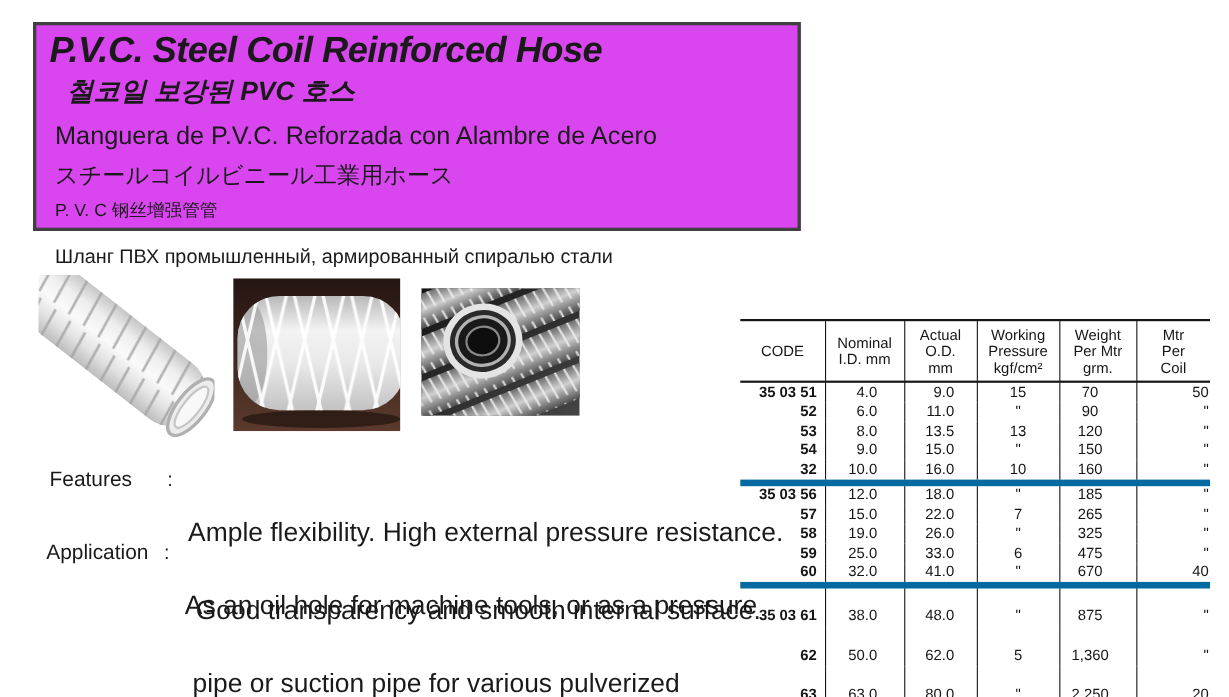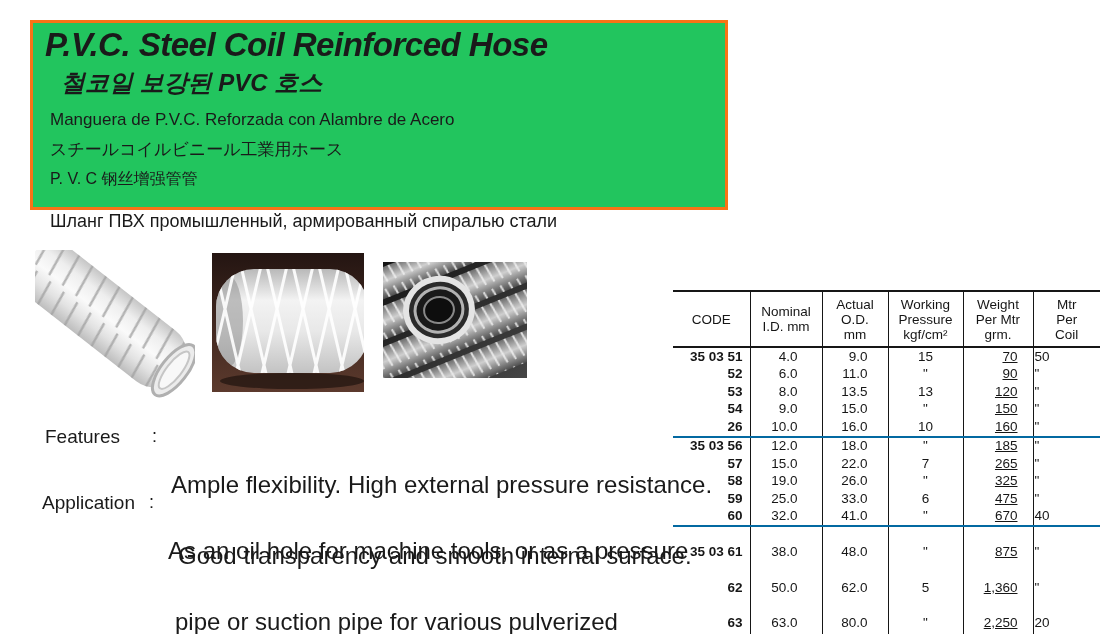--- a/index.html
+++ b/index.html
@@ -1,26 +1,26 @@
 <!DOCTYPE html>
 <html><head>
 <meta charset="utf-8">
 <style>
   html,body{margin:0;padding:0;background:#fff;}
   body{width:1117px;height:634px;position:relative;overflow:hidden;
        font-family:"Liberation Sans",sans-serif;color:#1a1a1a;}
 
   
   .header-box{position:absolute;left:30px;top:20px;width:692px;height:184px;
-    background:#22c55e;border:3px solid #f97316;}
+    background:#d946ef;border:3px solid #404040;}
   .t-en{margin:3px 0 0 12px;font-style:italic;font-weight:bold;font-size:33px;
         letter-spacing:-0.5px;}
   .t-ko{margin:3px 0 0 28px;font-style:italic;font-weight:bold;font-size:24px;}
-  .t-es{margin:11px 0 0 17px;font-size:17px;}
-  .t-ja{margin:8px 0 0 17px;font-size:17px;}
+  .t-es{margin:11px 0 0 17px;font-size:23px;}
+  .t-ja{margin:8px 0 0 17px;font-size:21px;}
   .t-zh{margin:8px 0 0 17px;font-size:16px;}
   .t-ru{margin:21px 0 0 17px;font-size:18px;}
 
   
   .photo{position:absolute;}
   #photo1{left:35px;top:250px;width:160px;height:148px;}
   #photo2{left:212px;top:253px;width:152px;height:139px;}
   #photo3{left:383px;top:262px;width:144px;height:116px;}
 
   
@@ -30,33 +30,33 @@
   .info-label{width:107px;font-size:19px;}
   .info-colon{width:19px;font-size:18px;text-align:left;}
   .info-text{font-size:24px;line-height:23.5px;white-space:pre-wrap;}
   .info-text .ind{padding-left:7px;}
 
   
   .spec-table{position:absolute;left:673px;top:290px;border-collapse:collapse;
     table-layout:fixed;font-size:13.5px;color:#161616;
     border-top:2px solid #161616;}
   .spec-table thead{border-bottom:2px solid #161616;}
-  .spec-table tbody{border-bottom:2px solid #0369a1;}
+  .spec-table tbody{border-bottom:6px solid #0369a1;}
   .spec-table th{font-weight:normal;white-space:pre-line;text-align:center;
     vertical-align:middle;height:54px;line-height:15px;padding:0;}
   .spec-table th,.spec-table td{border-right:1.5px solid #161616;}
   .spec-table th:last-child,.spec-table td:last-child{border-right:none;}
   .spec-table td{padding-top:1.5px;padding-bottom:1.5px;line-height:14.5px;}
   .spec-table tbody.g3 td{padding-top:18px;padding-bottom:3px;}
   td.code{text-align:right;padding-right:7px;font-weight:bold;}
   td.id{text-align:right;padding-right:24px;}
   td.od{text-align:right;padding-right:20px;}
   td.press{text-align:center;}
-  td.wt{text-align:right;padding-right:15px;text-decoration:underline;}
-  td.coil{text-align:left;margin-top:20px;}
+  td.wt{text-align:center;padding-right:15px;}
+  td.coil{text-align:right;margin-top:20px;}
 </style>
 </head>
 <body>
 
 <div class="header-box">
   <div class="t-en">P.V.C. Steel Coil Reinforced Hose</div>
   <div class="t-ko">철코일 보강된 PVC 호스</div>
   <div class="t-es">Manguera de P.V.C. Reforzada con Alambre de Acero</div>
   <div class="t-ja">スチールコイルビニール工業用ホース</div>
   <div class="t-zh">P. V. C 钢丝增强管管</div>
@@ -226,21 +226,21 @@
       </tr>
     <tr>
         <td class="code">54</td>
         <td class="id">9.0</td>
         <td class="od">15.0</td>
         <td class="press">"</td>
         <td class="wt">150</td>
         <td class="coil">"</td>
       </tr>
     <tr>
-        <td class="code">26</td>
+        <td class="code">32</td>
         <td class="id">10.0</td>
         <td class="od">16.0</td>
         <td class="press">10</td>
         <td class="wt">160</td>
         <td class="coil">"</td>
       </tr>
   </tbody>
   <tbody class="g2">
     <tr>
         <td class="code">35 03 56</td>

